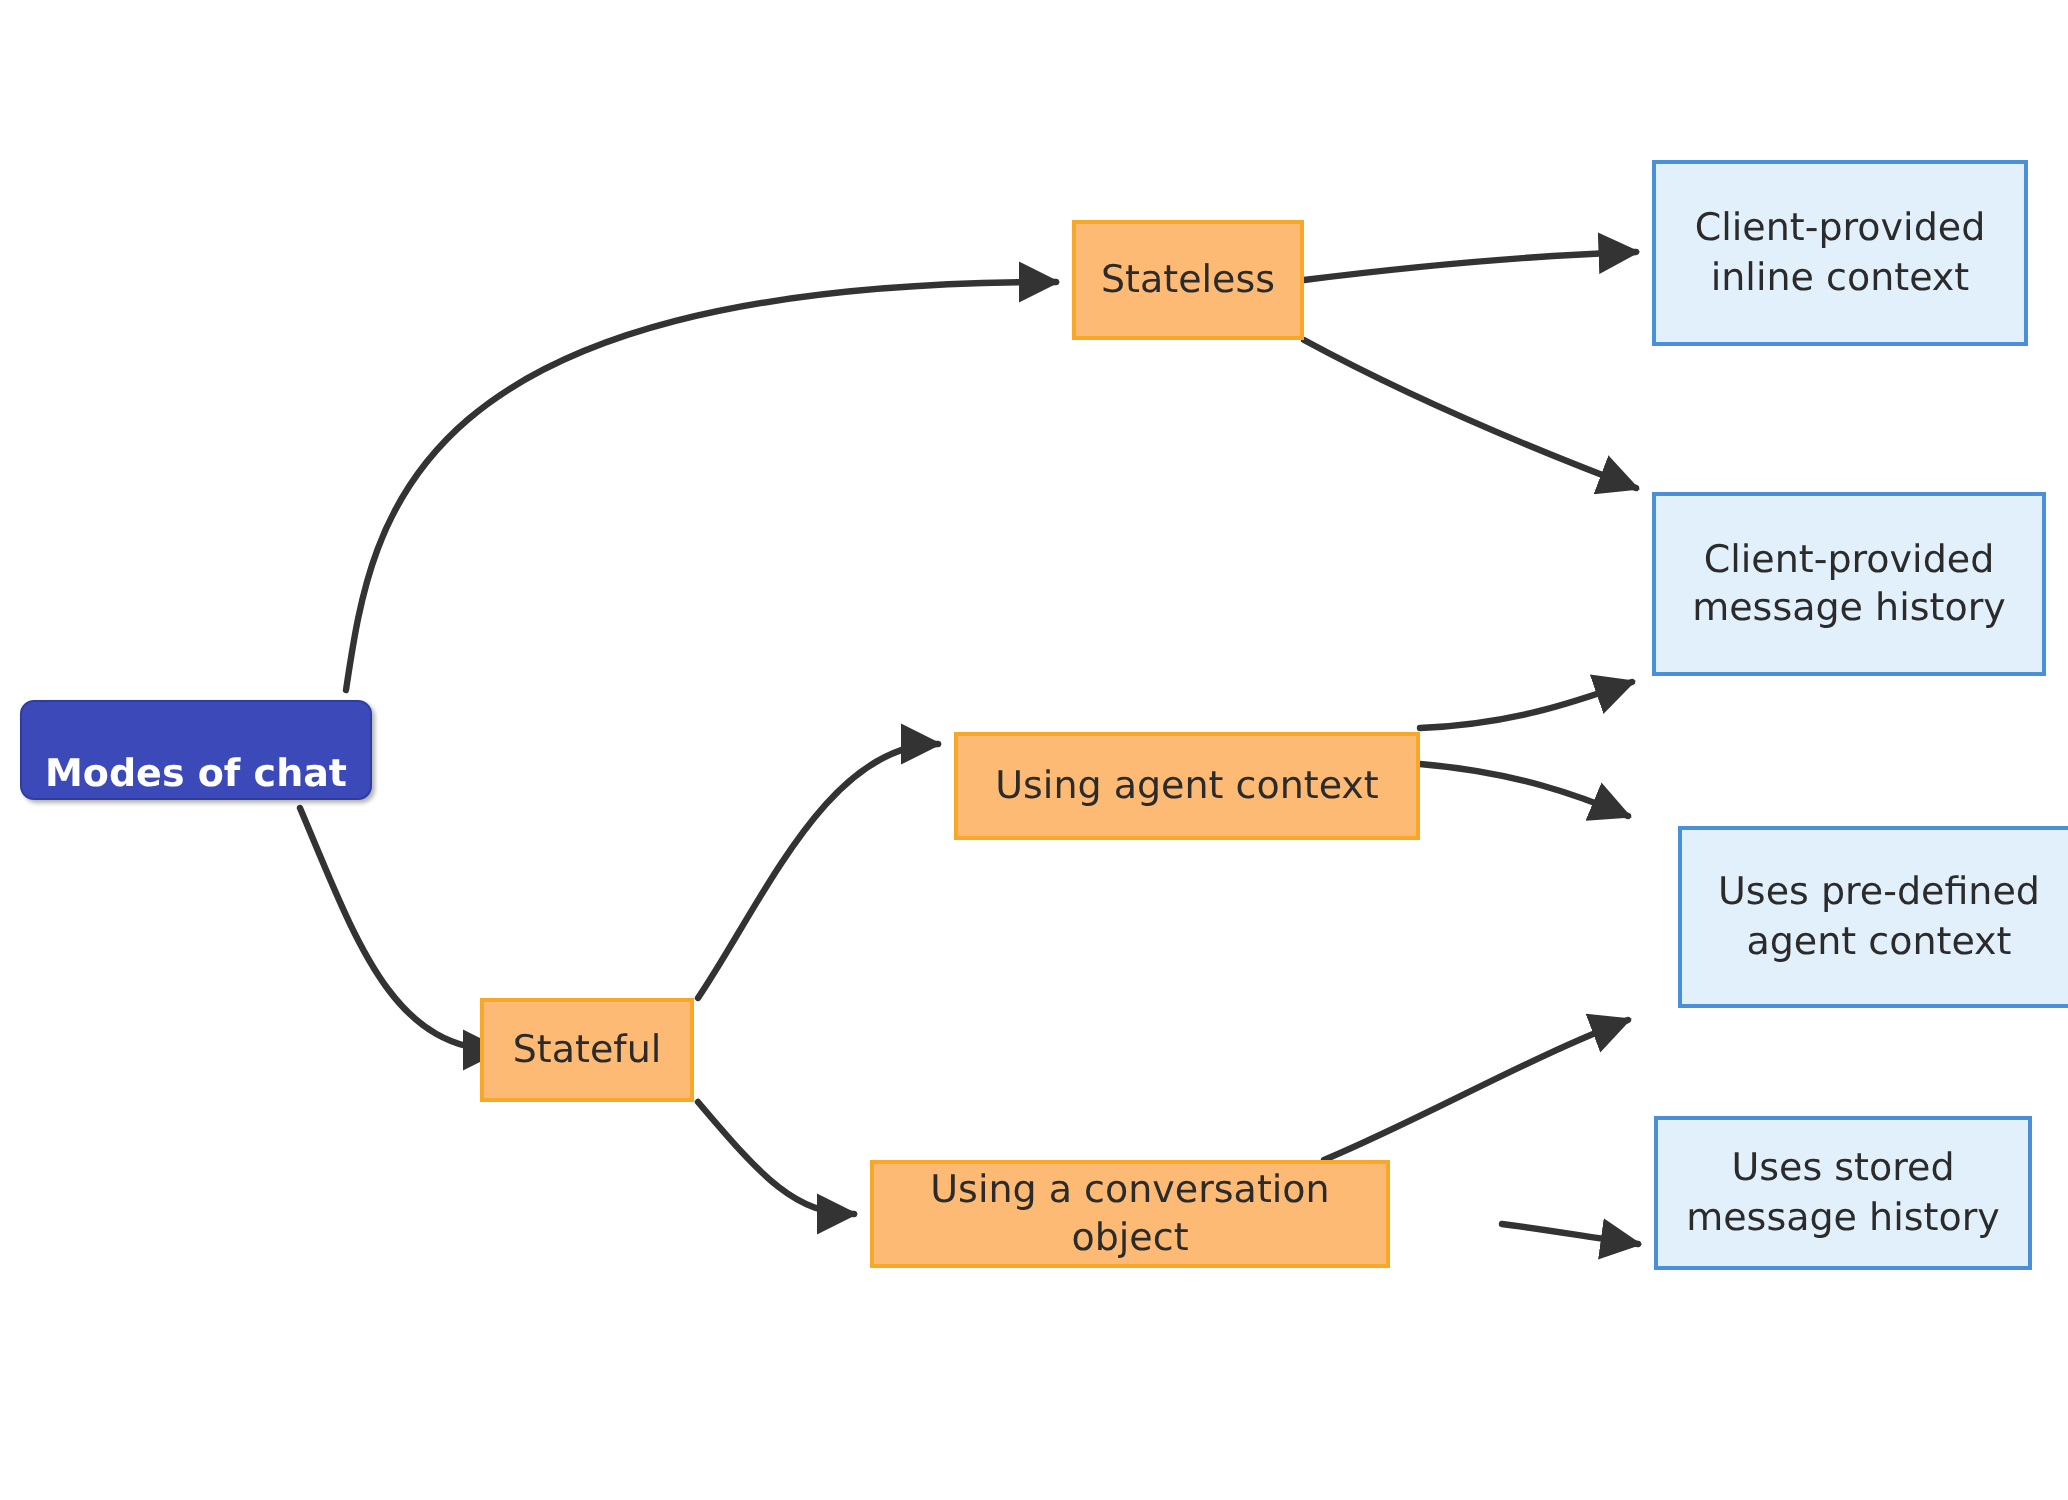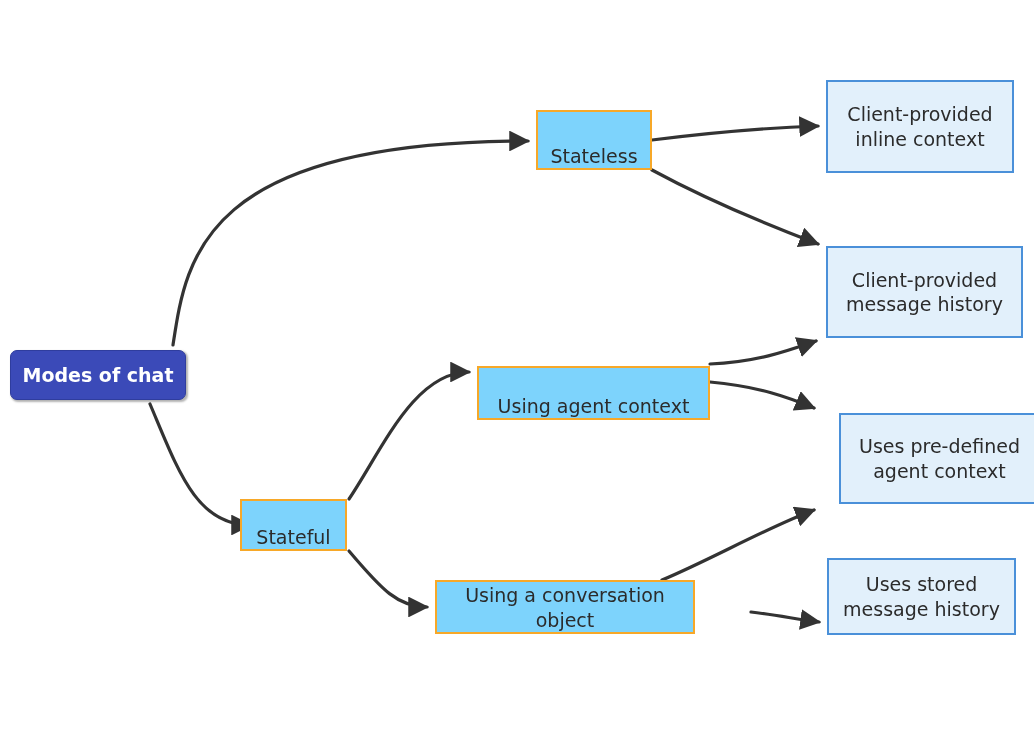--- a/index.html
+++ b/index.html
@@ -32,27 +32,27 @@
     z-index: 2;
   }
   .node-root {
     background: #3b4ab8;
     border: 1px solid #2f3d9e;
     border-radius: 7px;
     color: #ffffff;
     font-weight: bold;
     font-size: 19px;
     box-shadow: 1.5px 1.5px 2px rgba(0,0,0,0.30);
+    align-items: flex-end;
   }
   .node-mid {
-    background: #7dd3fc;
+    background: #fdba74;
     border: 2px solid #f7a828;
     color: #2b2b2b;
     font-size: 19px;
-    align-items: flex-end;
   }
   .node-leaf {
     background: #e2f0fb;
     border: 2px solid #4a90d9;
     color: #2b2b2b;
     font-size: 19px;
   }
   .node-leaf .label, .node-mid .label, .node-root .label {
     padding: 0 6px;
     white-space: pre-line;

